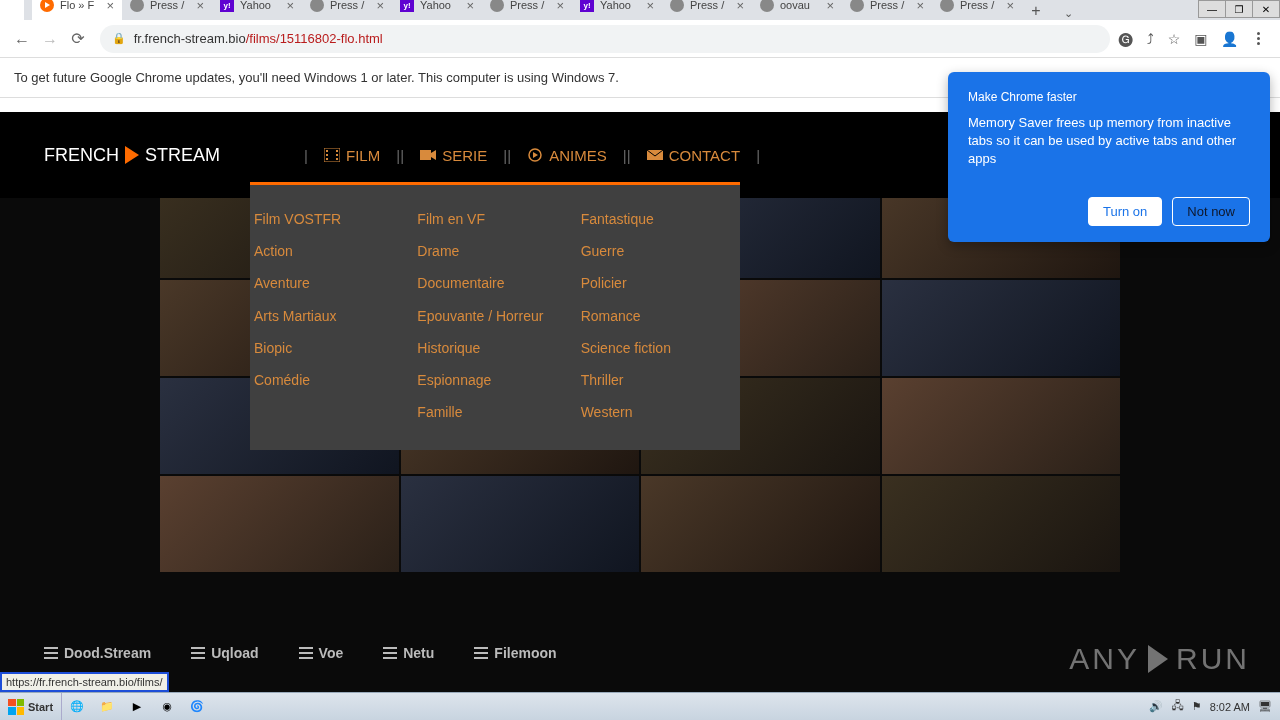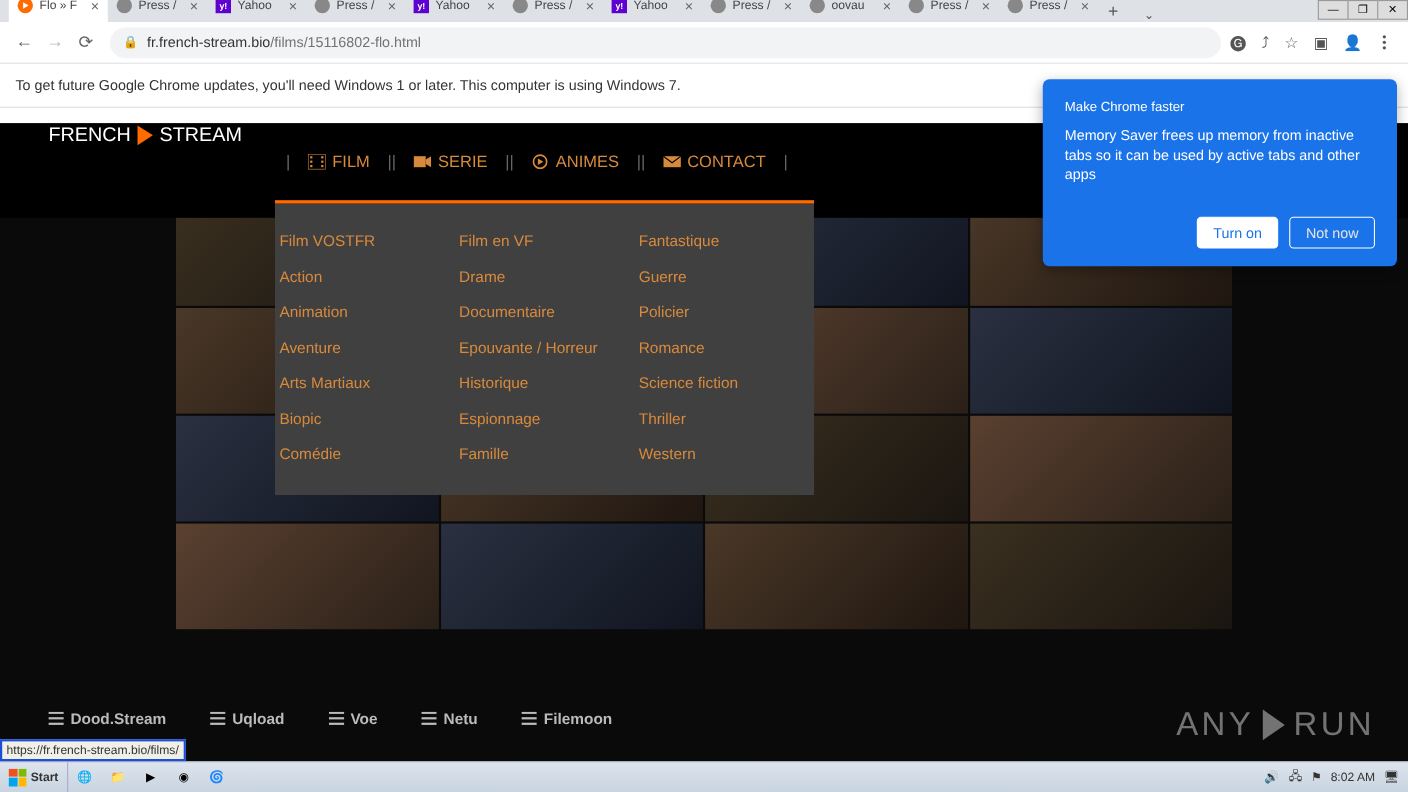--- a/index.html
+++ b/index.html
@@ -3,51 +3,51 @@
 <meta charset="utf-8">
 <style>
 * { margin: 0; padding: 0; box-sizing: border-box; font-family: Arial, sans-serif; }
 body { width: 1280px; height: 720px; overflow: hidden; background: #fff; position: relative; }
 
 
 .win-buttons { position: absolute; top: 0; right: 0; display: flex; z-index: 100; }
 .win-btn { width: 28px; height: 18px; border: 1px solid #999; background: #ddd; font-size: 10px; display: flex; align-items: center; justify-content: center; margin-left: -1px; }
 
 
-.tab-strip { height: 20px; background: #dee1e6; display: flex; align-items: flex-end; padding-left: 8px; }
+.tab-strip { height: 20px; background: #dee1e6; display: flex; align-items: flex-end; padding-left: 8px; margin-left: 24px; }
 .tab { height: 30px; display: flex; align-items: center; padding: 0 8px; font-size: 11px; color: #444; max-width: 95px; min-width: 90px; cursor: default; position: relative; }
 .tab.active { background: #fff; border-radius: 8px 8px 0 0; }
 .tab-favicon { width: 14px; height: 14px; margin-right: 6px; flex-shrink: 0; }
 .tab-label { white-space: nowrap; overflow: hidden; text-overflow: ellipsis; flex: 1; }
 .tab-close { margin-left: 4px; font-size: 13px; color: #666; }
 .newtab { width: 28px; display: flex; align-items: center; justify-content: center; font-size: 16px; color: #555; }
 .tab-dropdown { margin-left: 8px; font-size: 11px; color: #555; padding: 0 6px; }
 .favicon-orange { background: #ff6b00; border-radius: 50%; display:flex; align-items:center; justify-content:center; }
 .favicon-orange::after { content:''; border-left: 5px solid #fff; border-top: 3px solid transparent; border-bottom: 3px solid transparent; margin-left:1px; }
 .favicon-grey { background: #888; border-radius: 50%; }
 .favicon-yahoo { background: #5f01d1; color:#fff; font-size:8px; font-weight:bold; display:flex; align-items:center; justify-content:center; }
 
 
 .url-bar { height: 38px; background: #fff; display: flex; align-items: center; padding: 0 8px; border-bottom: 1px solid #ddd; }
 .nav-btn { width: 28px; height: 28px; display: flex; align-items: center; justify-content: center; color: #666; font-size: 16px; border-radius: 50%; }
 .nav-btn.disabled { color: #bbb; }
 .url-field { flex: 1; height: 28px; background: #f1f3f4; border-radius: 14px; display: flex; align-items: center; padding: 0 12px; margin: 0 8px; font-size: 13px; color: #333; }
 .lock { margin-right: 8px; font-size: 11px; }
-.url-text .path { color: #737373; }
+.url-text .path { color: #b91c1c; }
 .toolbar-icons { display: flex; align-items: center; gap: 14px; padding-right: 8px; color: #555; font-size: 14px; }
 .dots { display: flex; flex-direction: column; gap: 2px; padding: 4px; }
 .dots span { width: 3px; height: 3px; background: #555; border-radius: 50%; }
 
 
 .update-banner { height: 40px; background: #fff; display: flex; align-items: center; padding: 0 14px; font-size: 13px; color: #333; border-bottom: 1px solid #ddd; }
 
 
 .page { position: absolute; top: 112px; left: 0; right: 0; bottom: 28px; background: #0a0a0a; overflow: hidden; }
 .page-inner { width: 100%; height: 100%; position: relative; }
-.site-header { height: 86px; background: #000; display: flex; align-items: flex-start; padding: 0 44px; position: relative; z-index: 5; }
+.site-header { height: 86px; background: #000; display: flex; align-items: center; padding: 0 44px; position: relative; z-index: 5; gap: 44px; }
 .logo { color: #fff; font-size: 18px; font-weight: 300; display: flex; align-items: center; gap: 2px; }
 .logo-tri { width: 0; height: 0; border-left: 14px solid #ff6b00; border-top: 9px solid transparent; border-bottom: 9px solid transparent; margin: 0 4px; }
 .main-nav { display: flex; margin-left: 40px; gap: 0; }
 .nav-item { color: #d88a3c; padding: 0 20px; font-size: 15px; display: flex; align-items: center; gap: 6px; height: 70px; position: relative; }
 .nav-item .sep { color: #666; position: absolute; }
 .nav-item .sep.l { left: 0; }
 .nav-item .sep.r { right: 0; }
 .nav-item svg { width: 16px; height: 14px; fill: #d88a3c; }
 .search-area { margin-left: auto; }
 .search-box { background: #3a3a3a; border: 1px solid #555; color: #aaa; font-size: 13px; padding: 6px 10px; width: 140px; }
@@ -75,21 +75,21 @@
 .watermark { position: absolute; bottom: 16px; right: 30px; color: rgba(220,220,220,0.5); font-size: 30px; font-weight: 300; letter-spacing: 3px; display: flex; align-items: center; gap: 8px; z-index: 2; }
 .wm-tri { width: 0; height: 0; border-left: 20px solid rgba(220,220,220,0.5); border-top: 14px solid transparent; border-bottom: 14px solid transparent; }
 
 
 .chrome-popup { position: absolute; top: 72px; right: 10px; width: 322px; background: #1a73e8; color: #fff; border-radius: 6px; padding: 18px 20px 16px; z-index: 50; box-shadow: 0 4px 12px rgba(0,0,0,0.3); }
 .chrome-popup h3 { font-size: 12px; font-weight: 500; margin-bottom: 10px; }
 .chrome-popup p { font-size: 13px; line-height: 1.4; margin-bottom: 28px; }
 .popup-btns { display: flex; justify-content: flex-end; gap: 10px; }
 .popup-btns button { padding: 6px 14px; font-size: 13px; border-radius: 4px; border: 1px solid #fff; cursor: pointer; }
 .btn-turnon { background: #fff; color: #1a73e8; }
-.btn-notnow { background: transparent; color: #e5e5e5; }
+.btn-notnow { background: transparent; color: #0f172a; }
 
 
 .status-link { position: absolute; bottom: 28px; left: 0; background: #f0f0e8; border: 2px solid #1d4ed8; font-size: 11px; padding: 2px 4px; color: #333; z-index: 60; }
 
 
 .taskbar { position: absolute; bottom: 0; left: 0; right: 0; height: 28px; background: linear-gradient(#dde4ec, #c8d4e0); display: flex; align-items: center; font-size: 11px; border-top: 1px solid #9ab; }
 .start-btn { padding: 0 8px; height: 100%; display: flex; align-items: center; gap: 4px; font-weight: bold; color: #333; border-right: 1px solid #aac; }
 .start-logo { width: 16px; height: 16px; display: grid; grid-template-columns: 1fr 1fr; grid-template-rows: 1fr 1fr; gap: 1px; }
 .start-logo span:nth-child(1){background:#f25022;} .start-logo span:nth-child(2){background:#7fba00;} .start-logo span:nth-child(3){background:#00a4ef;} .start-logo span:nth-child(4){background:#ffb900;}
 .task-icons { display: flex; height: 100%; }
@@ -246,21 +246,20 @@
       <div class="search-area">
         <input class="search-box" placeholder="Tapez vo" style="">
       </div>
     </div>
 
     <div class="nav-orange-line"></div>
     <div class="dropdown">
       <div class="dd-col" id="dd1">
           <a>Film VOSTFR</a>
           <a>Action</a>
-          <a>Animation</a>
           <a>Aventure</a>
           <a>Arts Martiaux</a>
           <a>Biopic</a>
           <a>Comédie</a>
         </div>
       <div class="dd-col" id="dd2">
           <a>Film en VF</a>
           <a>Drame</a>
           <a>Documentaire</a>
           <a>Epouvante / Horreur</a>

